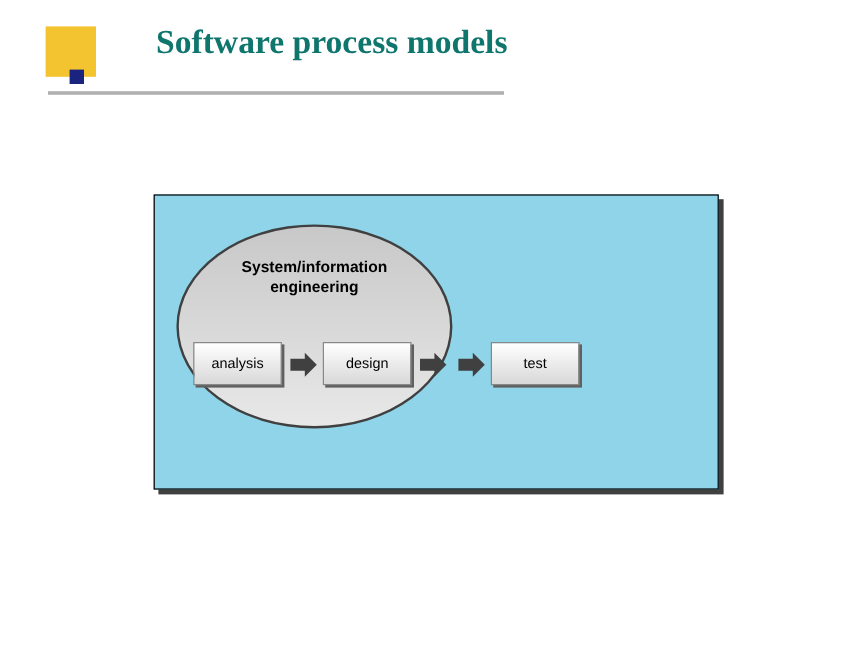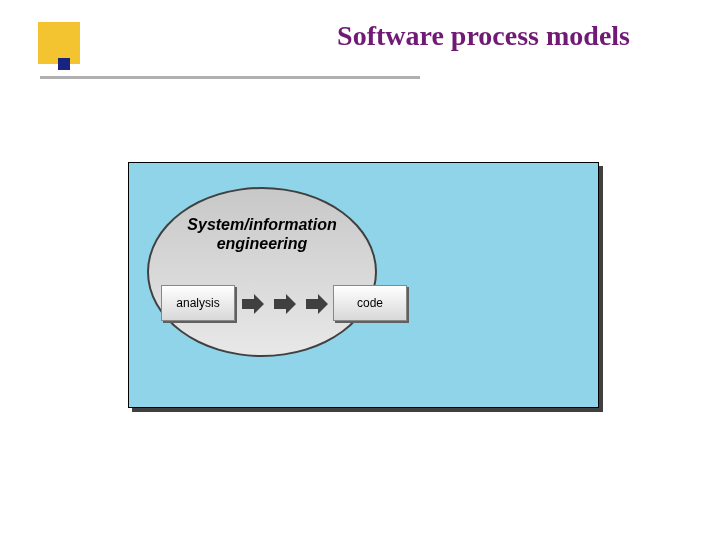--- a/index.html
+++ b/index.html
@@ -37,24 +37,24 @@
       top: 58px;
       width: 12px;
       height: 12px;
       background: #1a237e;
     }
     .title {
       position: absolute;
       left: 130px;
       top: 18px;
       width: 500px;
-      text-align: right;
+      text-align: left;
       font-size: 28px;
       font-weight: bold;
-      color: #701a75;
+      color: #0f766e;
       line-height: 1.3;
     }
     .diagram-container {
       position: absolute;
       left: 128px;
       top: 162px;
       width: 475px;
       height: 250px;
     }
     .diagram-shadow {
@@ -84,25 +84,24 @@
       border-radius: 50%;
       background: linear-gradient(180deg, #c8c8c8 0%, #e8e8e8 100%);
     }
     .ellipse-label {
       position: absolute;
       left: 48px;
       top: 52px;
       width: 170px;
       text-align: center;
       font-family: Arial, sans-serif;
-      font-size: 16px;
+      font-size: 13px;
       font-weight: bold;
       color: #000;
       line-height: 1.2;
-      font-style: italic;
     }
     .box-row {
       position: absolute;
       left: 32px;
       top: 122px;
       display: flex;
       align-items: flex-start;
     }
     .process-box {
       position: relative;
@@ -164,29 +163,33 @@
     <div class="box-row">
       <div class="process-box">
         <div class="box-shadow"></div>
         <div class="box-face">analysis</div>
       </div>
       <div class="arrow">
         <svg width="26" height="26" viewBox="0 0 26 26">
           <polygon points="2,8 14,8 14,3 24,13 14,23 14,18 2,18" fill="#404040"></polygon>
         </svg>
       </div>
+      <div class="process-box">
+        <div class="box-shadow"></div>
+        <div class="box-face">design</div>
+      </div>
       <div class="arrow">
         <svg width="26" height="26" viewBox="0 0 26 26">
           <polygon points="2,8 14,8 14,3 24,13 14,23 14,18 2,18" fill="#404040"></polygon>
         </svg>
       </div>
       <div class="arrow">
         <svg width="26" height="26" viewBox="0 0 26 26">
           <polygon points="2,8 14,8 14,3 24,13 14,23 14,18 2,18" fill="#404040"></polygon>
         </svg>
       </div>
       <div class="process-box">
         <div class="box-shadow"></div>
-        <div class="box-face">code</div>
+        <div class="box-face">test</div>
       </div>
     </div>
   </div>
 </div>
 
 </body></html>

